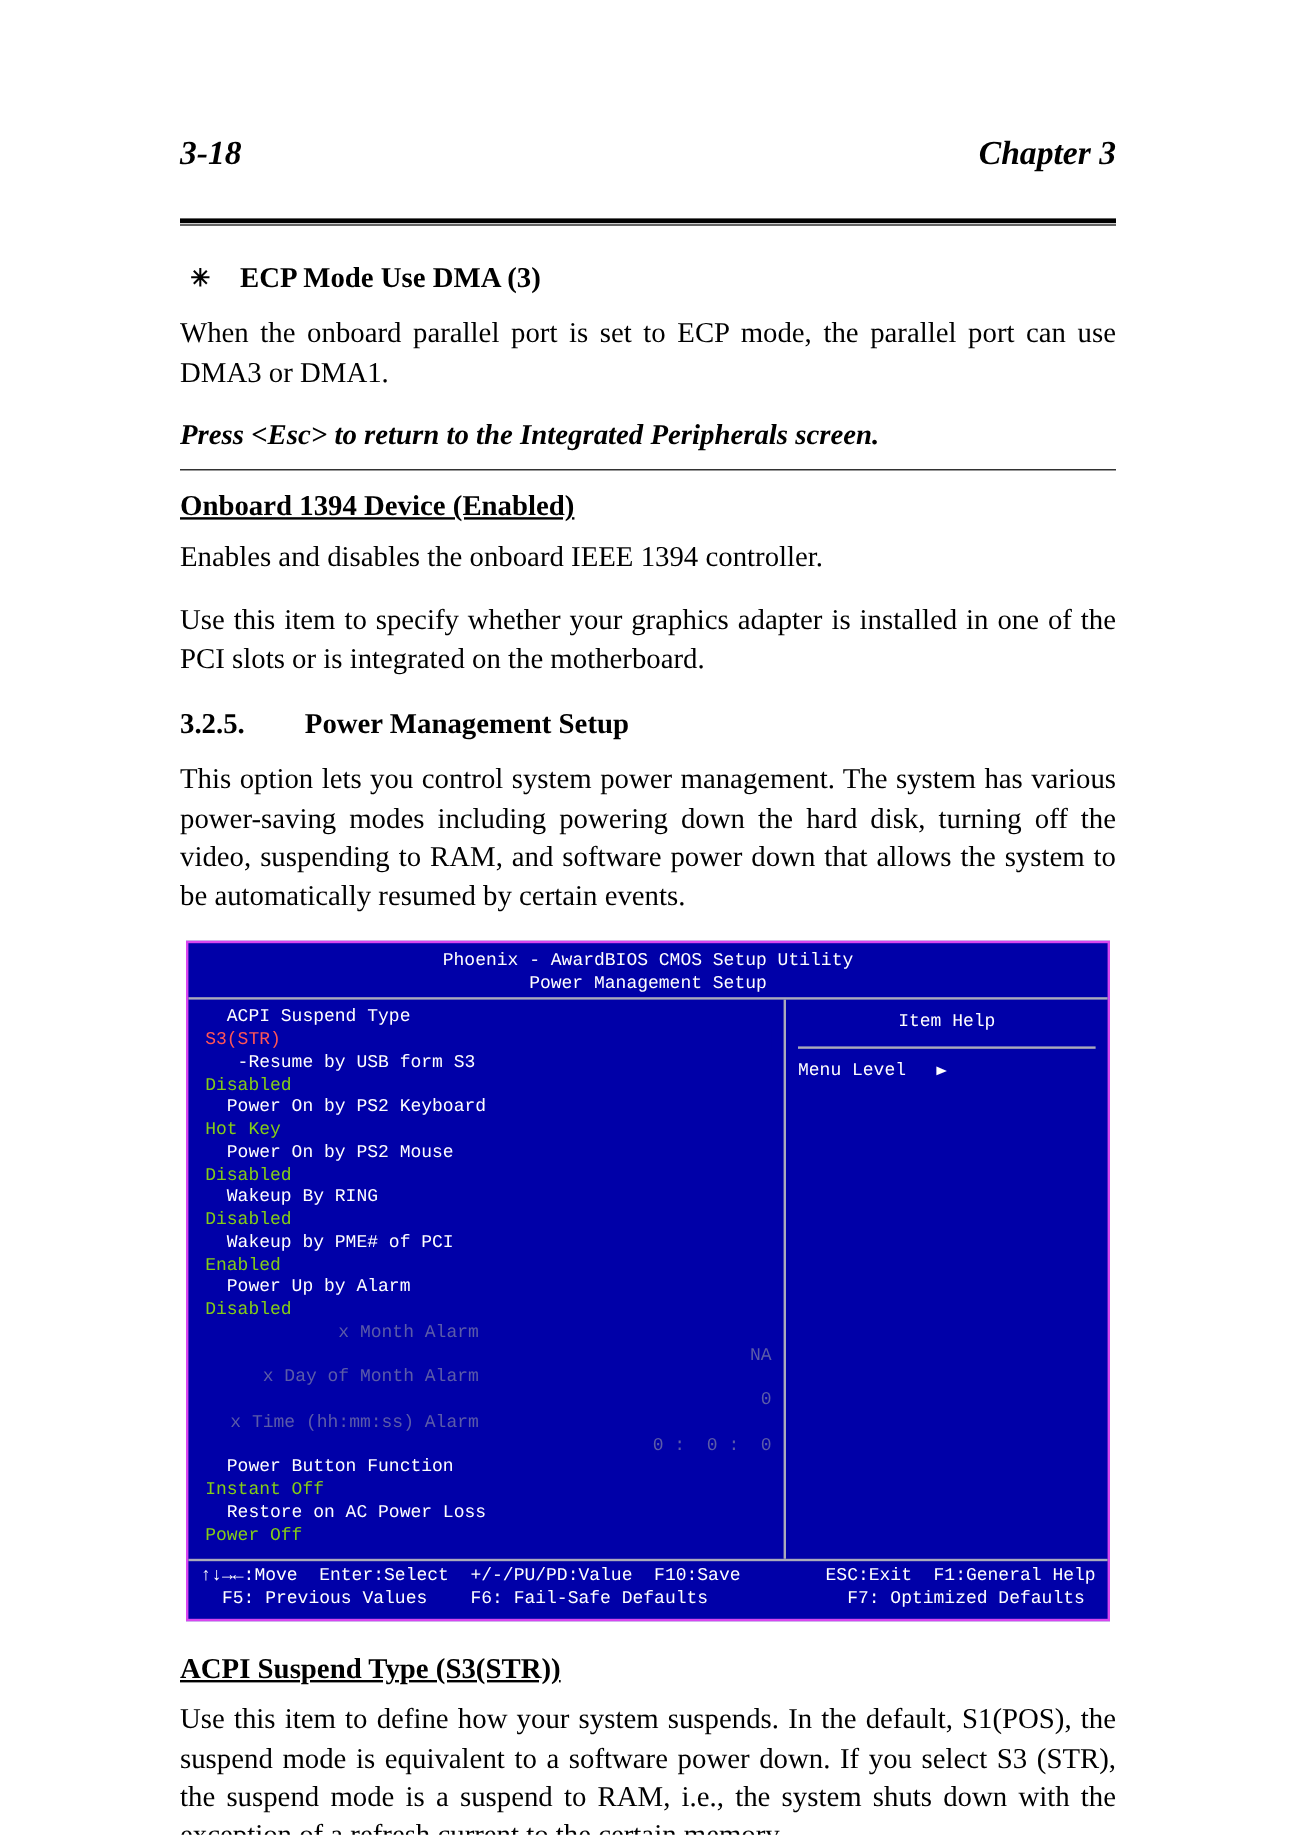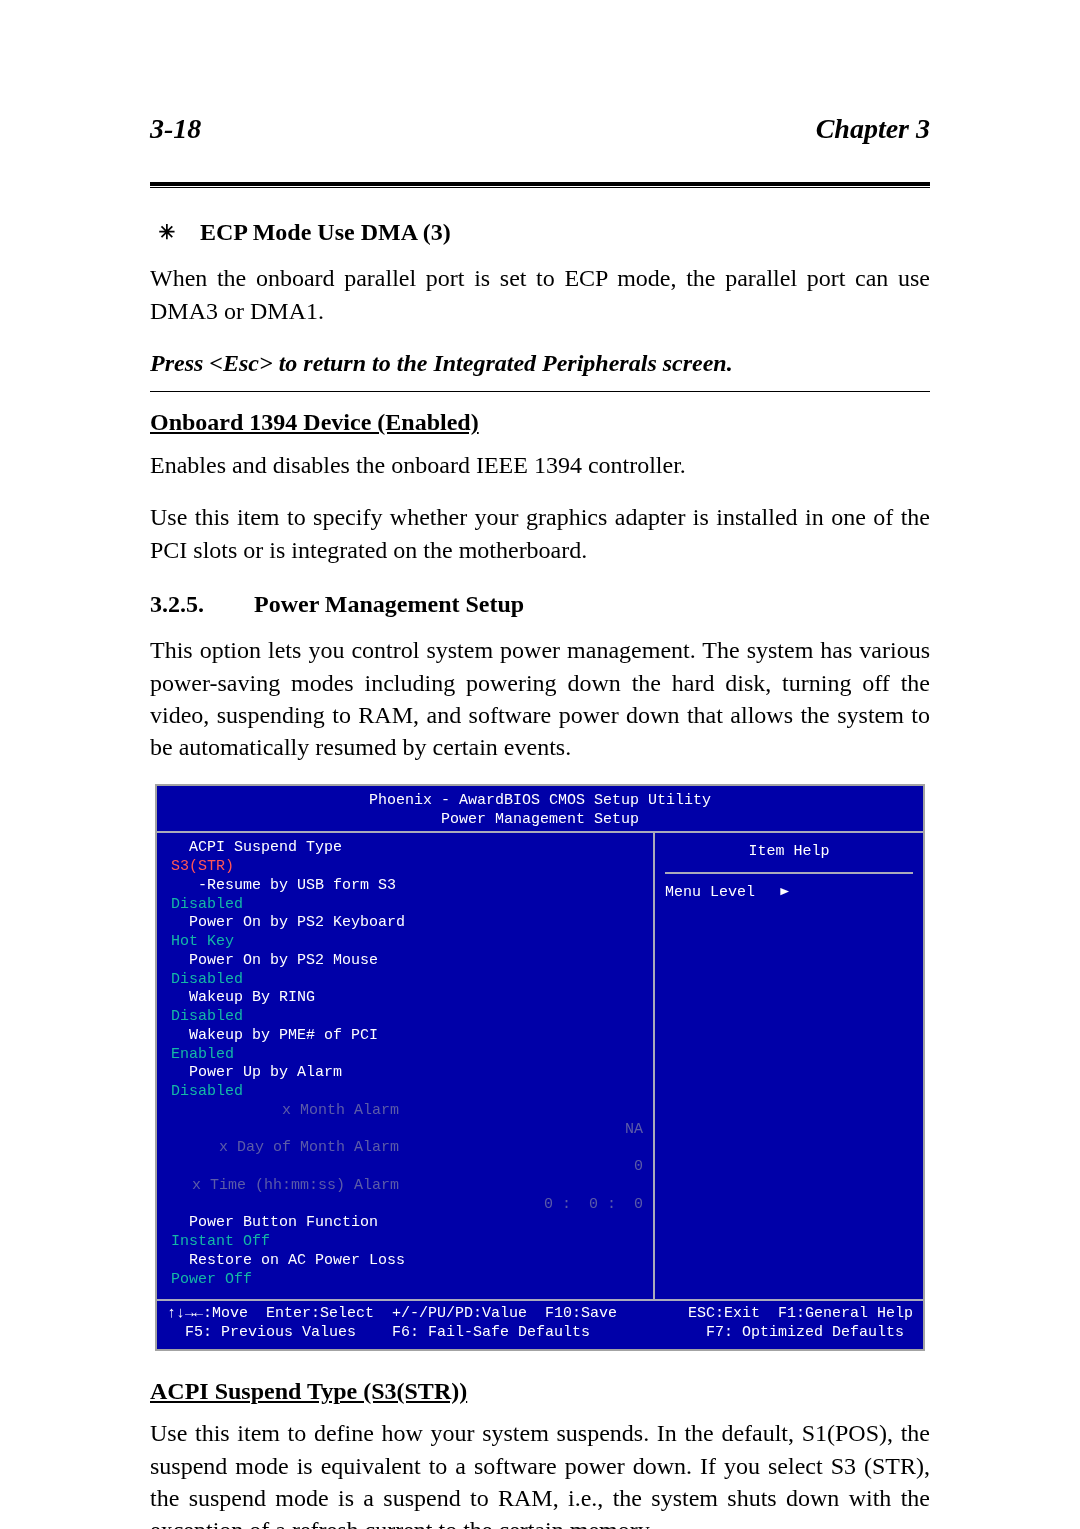--- a/index.html
+++ b/index.html
@@ -74,21 +74,21 @@
   .section-num-row {
     display: flex;
     gap: 50px;
     font-weight: bold;
     margin: 22px 0 14px 0;
   }
   
   .bios-outer {
     width: 770px;
     margin: 14px auto 24px auto;
-    border: 2px solid #a3a3a3;
+    border: 2px solid #d946ef;
     background: #0000a8;
     color: #fff;
     font-family: "Courier New", monospace;
     font-size: 15px;
     line-height: 1.25;
   }
   .bios-title {
     text-align: center;
     padding: 6px 4px 2px 4px;
     white-space: pre;
@@ -107,21 +107,21 @@
   .bios-right {
     width: 268px;
     padding: 6px 10px;
   }
   .bios-row {
     display: flex;
     white-space: pre;
     flex-direction: column;
   }
   .bios-label { width: 228px; }
-  .bios-val.yellow { color: #14b8a6; }
+  .bios-val.yellow { color: #84cc16; }
   .bios-val.red { color: #ff5555; background: #0000a8; }
   .bios-row.dim .bios-label, .bios-row.dim .bios-val { color: #5b5ba8; text-align: right; }
   .bios-right .item-help {
     text-align: center;
     color: #fff;
     padding: 4px 0 10px 0;
     border-bottom: 2px solid #aab;
     margin-bottom: 10px;
   }
   .bios-right .menu-level {

